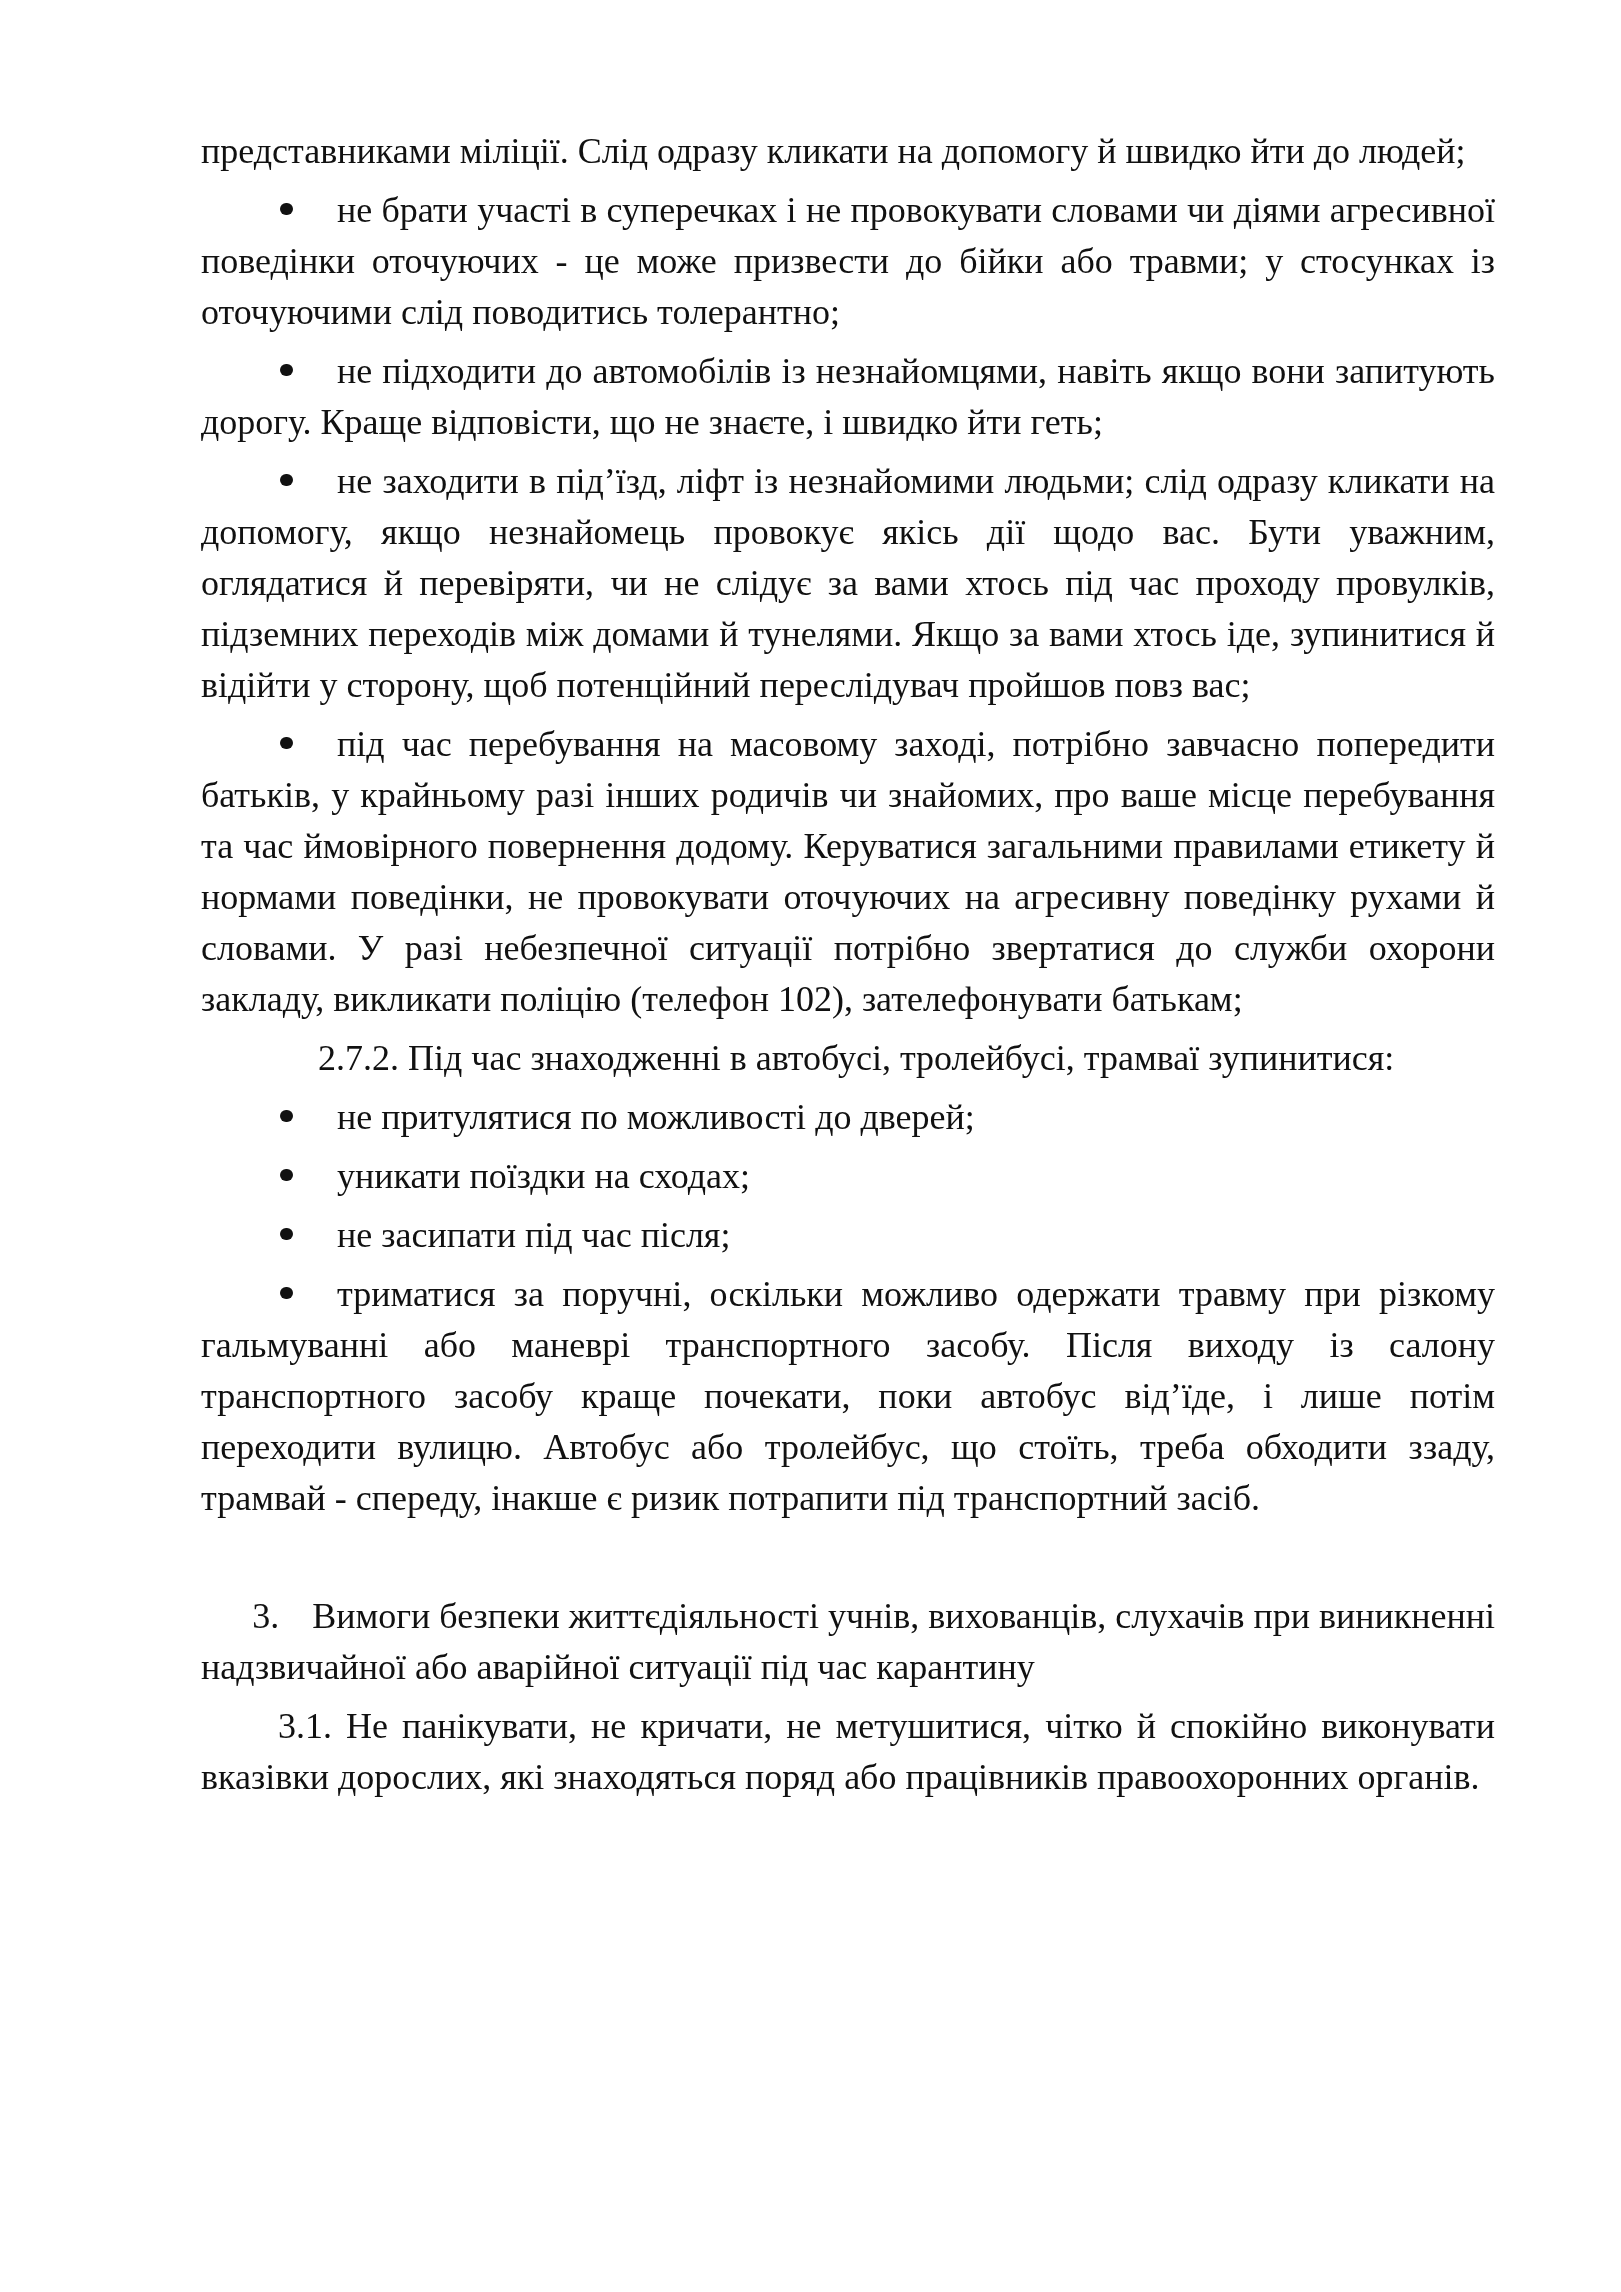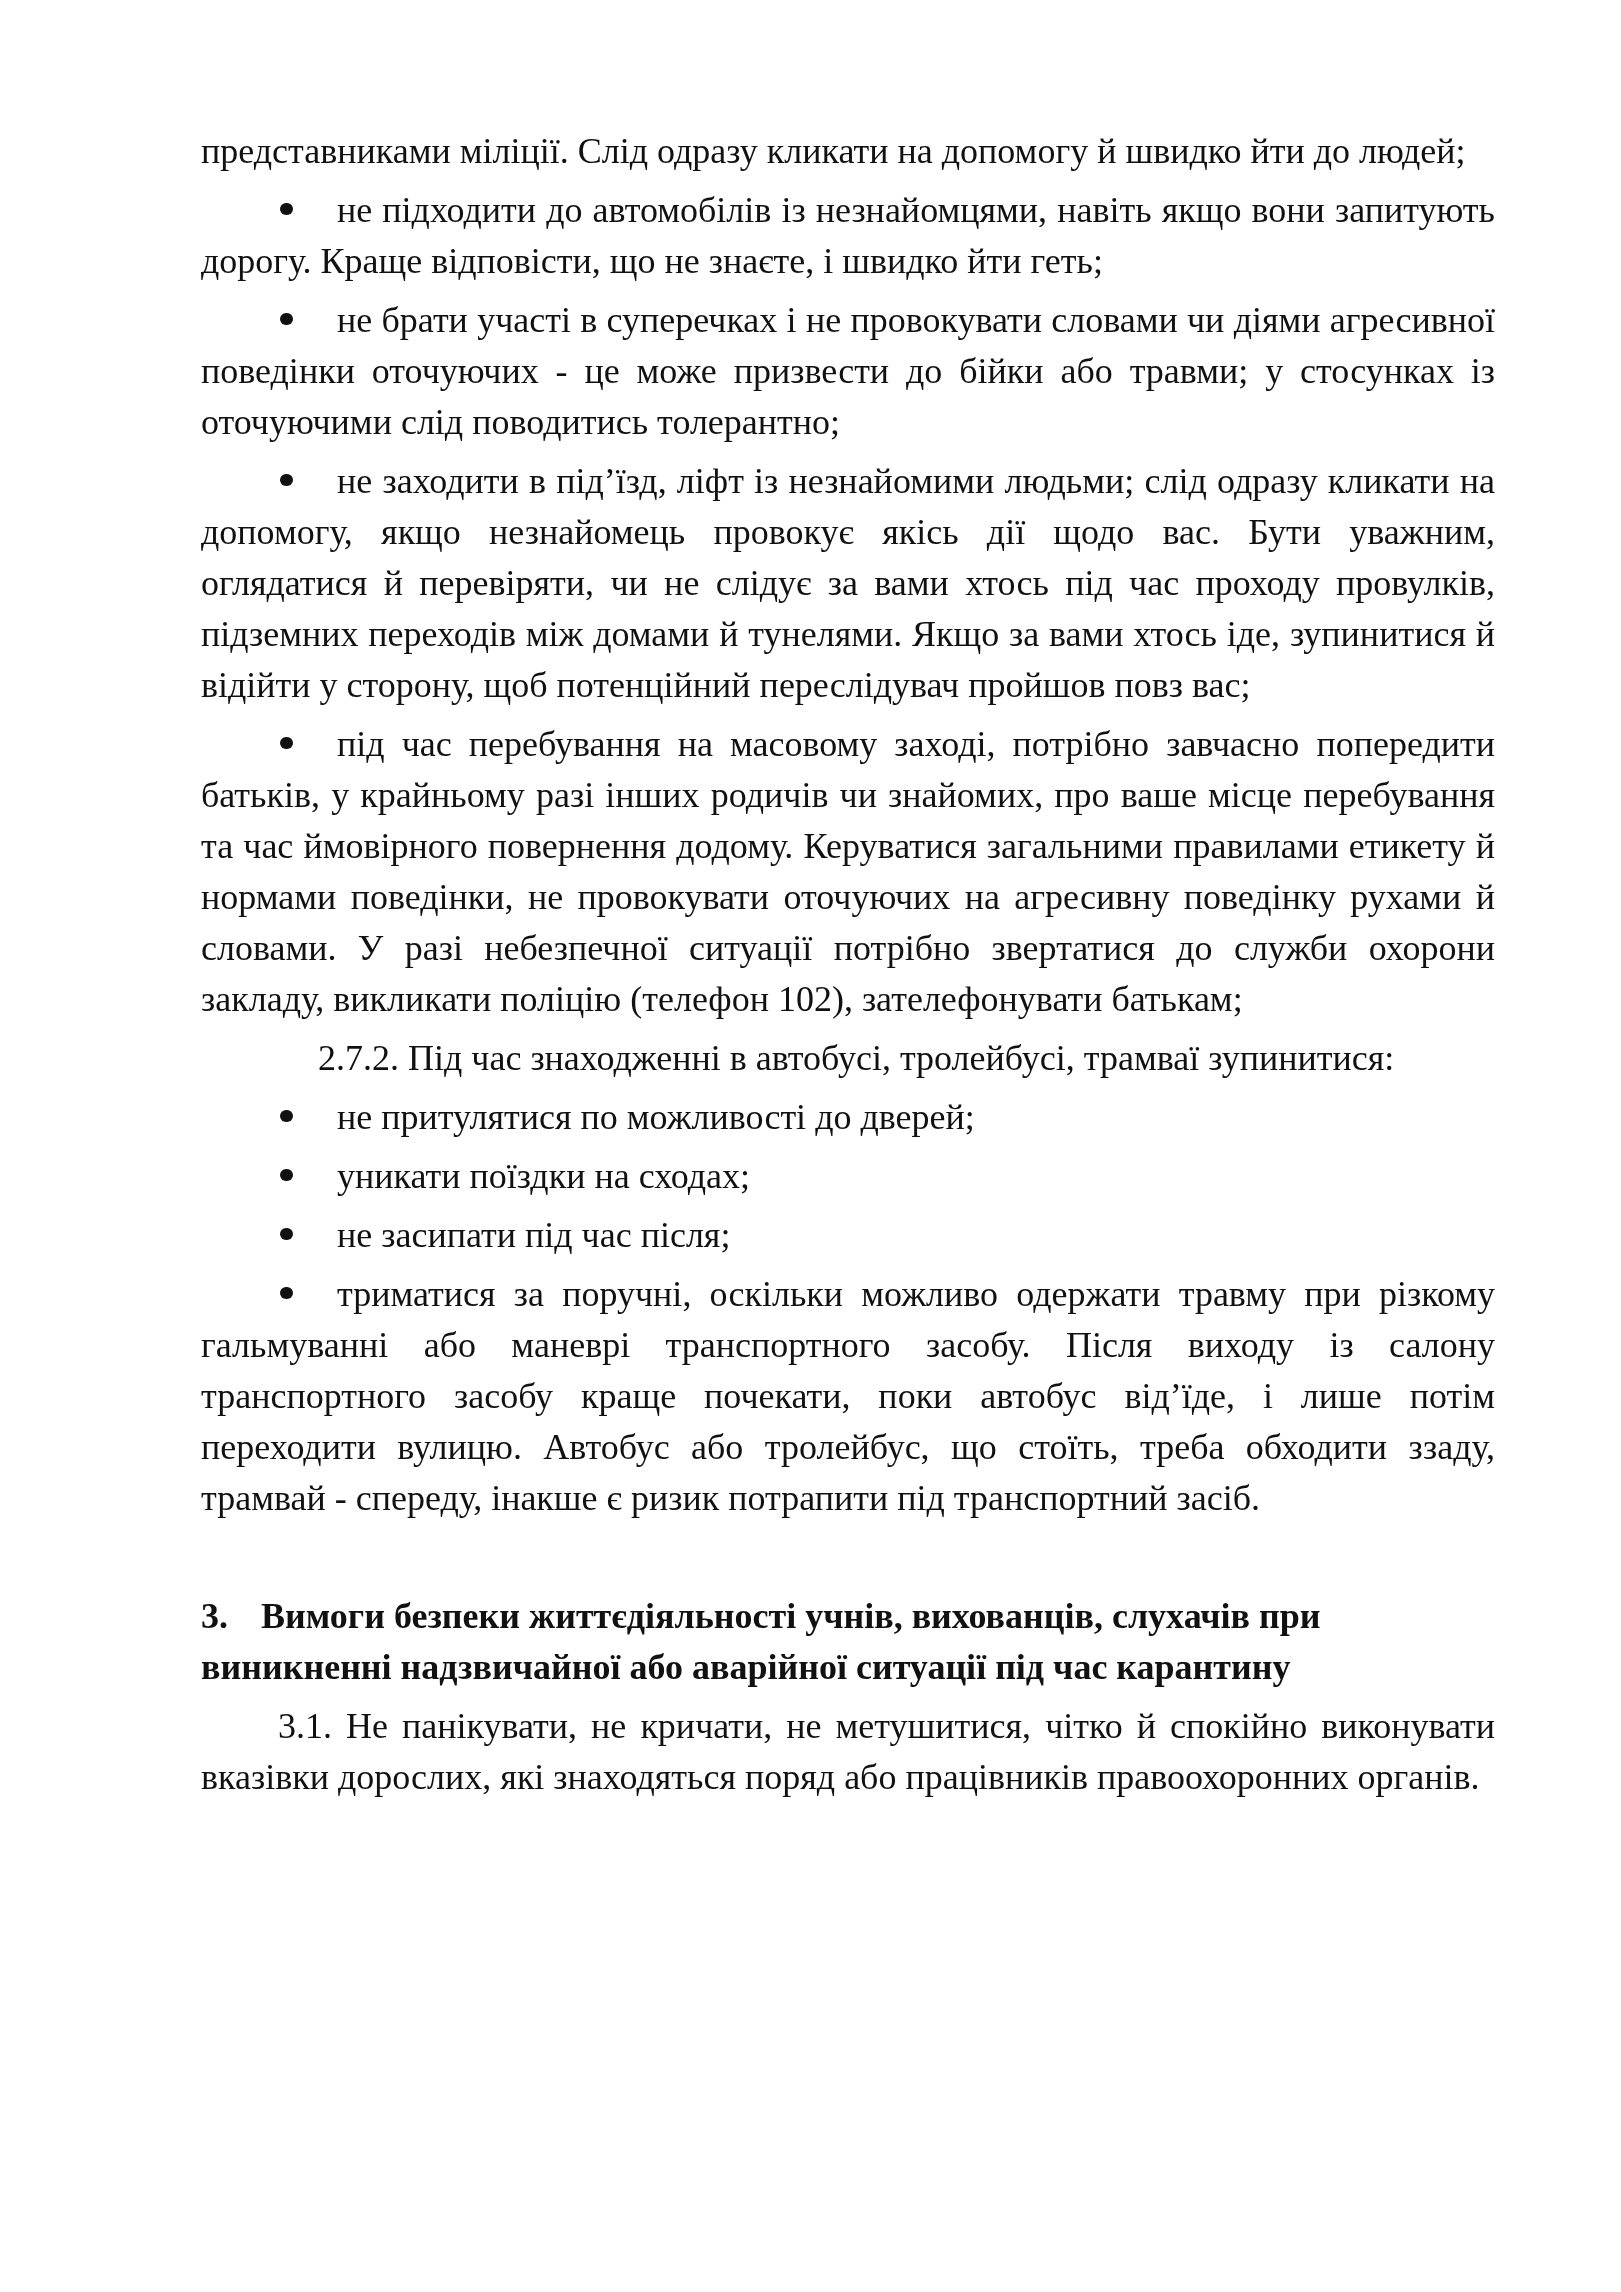--- a/index.html
+++ b/index.html
@@ -16,31 +16,31 @@
   .bullet-item .dot {
     position: absolute; left: 79px; top: 17.6px; width: 12.7px; height: 12.7px;
     border-radius: 50%; background: #111111; text-indent: 0;
   }
   .bullet-short { position: relative; padding-left: 136px; text-align: right; }
   .bullet-short .dot {
     position: absolute; left: 79px; top: 17.6px; width: 12.7px; height: 12.7px;
     border-radius: 50%; background: #111111;
   }
   .gap { height: 51px; }
-  .heading { font-weight: bold; text-align: left; }
+  .heading { font-weight: normal; text-align: right; }
   .heading .num { display: inline-block; width: 60px; }
 </style>
 </head>
 <body>
 
 <div class="page">
   <p>представниками міліції. Слід одразу кликати на допомогу й швидко йти до людей;</p>
 
+  <p class="bullet-item"><span class="dot"></span><span>не брати участі в суперечках і не провокувати словами чи діями агресивної поведінки оточуючих - це може призвести до бійки або травми; у стосунках із оточуючими слід поводитись толерантно;</span></p>
   <p class="bullet-item"><span class="dot"></span><span>не підходити до автомобілів із незнайомцями, навіть якщо вони запитують дорогу. Краще відповісти, що не знаєте, і швидко йти геть;</span></p>
-  <p class="bullet-item"><span class="dot"></span><span>не брати участі в суперечках і не провокувати словами чи діями агресивної поведінки оточуючих - це може призвести до бійки або травми; у стосунках із оточуючими слід поводитись толерантно;</span></p>
   <p class="bullet-item"><span class="dot"></span><span>не заходити в під’їзд, ліфт із незнайомими людьми; слід одразу кликати на допомогу, якщо незнайомець провокує якісь дії щодо вас. Бути уважним, оглядатися й перевіряти, чи не слідує за вами хтось під час проходу провулків, підземних переходів між домами й тунелями. Якщо за вами хтось іде, зупинитися й відійти у сторону, щоб потенційний переслідувач пройшов повз вас;</span></p>
   <p class="bullet-item"><span class="dot"></span><span>під час перебування на масовому заході, потрібно завчасно попередити батьків, у крайньому разі інших родичів чи знайомих, про ваше місце перебування та час ймовірного повернення додому. Керуватися загальними правилами етикету й нормами поведінки, не провокувати оточуючих на агресивну поведінку рухами й словами. У разі небезпечної ситуації потрібно звертатися до служби охорони закладу, викликати поліцію (телефон 102), зателефонувати батькам;</span></p>
 
   <p class="indent2">2.7.2. Під час знаходженні в автобусі, тролейбусі, трамваї зупинитися:</p>
 
   <p class="bullet-short"><span class="dot"></span><span>не притулятися по можливості до дверей;</span></p>
   <p class="bullet-short"><span class="dot"></span><span>уникати поїздки на сходах;</span></p>
   <p class="bullet-short"><span class="dot"></span><span>не засипати під час після;</span></p>
   <p class="bullet-item"><span class="dot"></span><span>триматися за поручні, оскільки можливо одержати травму при різкому гальмуванні або маневрі транспортного засобу. Після виходу із салону транспортного засобу краще почекати, поки автобус від’їде, і лише потім переходити вулицю. Автобус або тролейбус, що стоїть, треба обходити ззаду, трамвай - спереду, інакше є ризик потрапити під транспортний засіб.</span></p>
 

